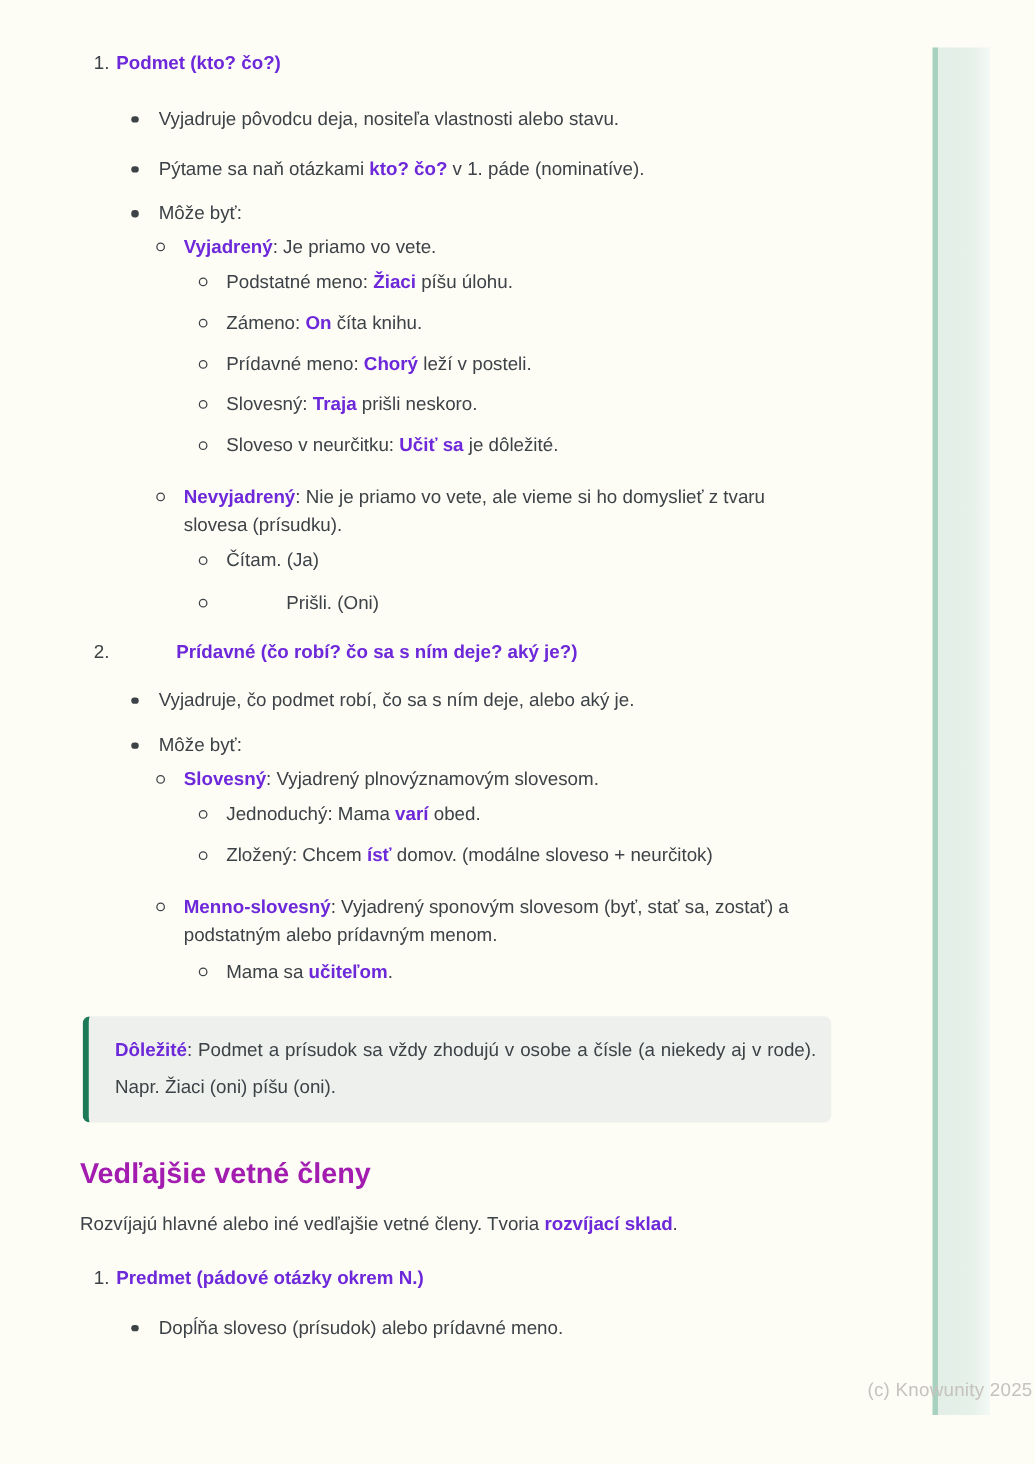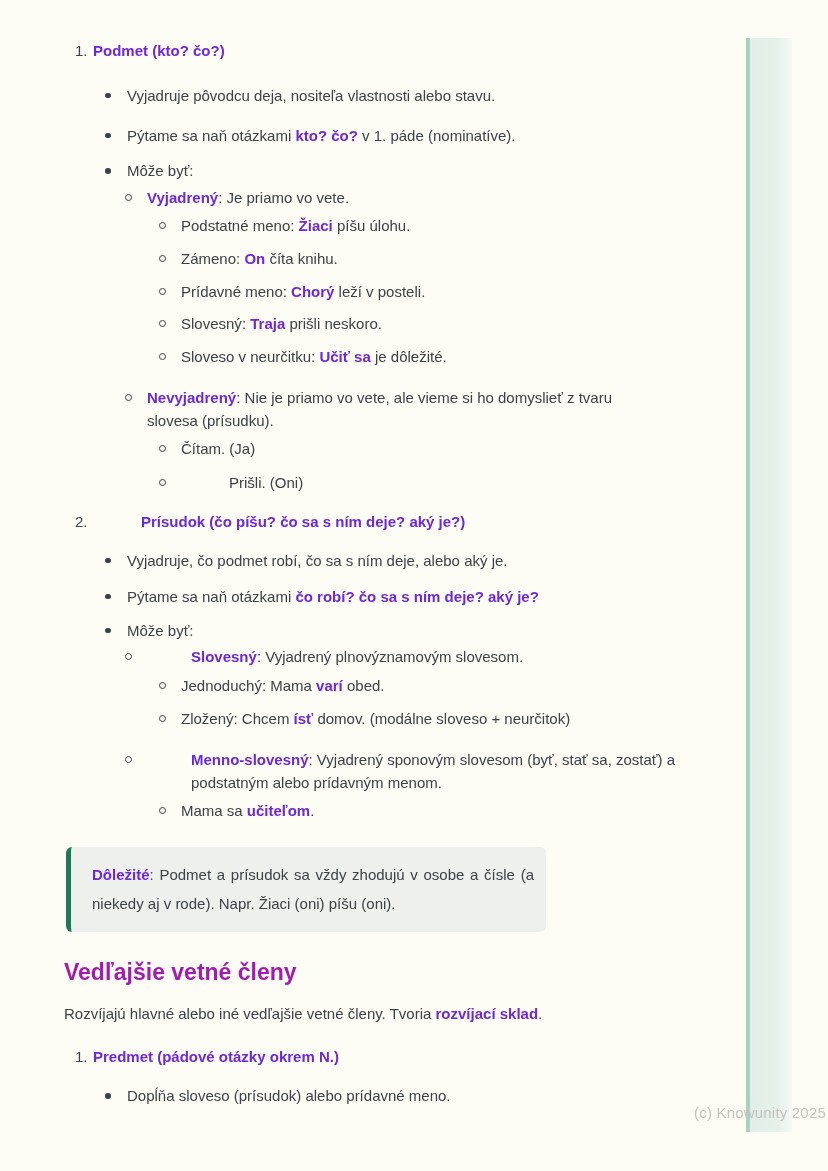--- a/index.html
+++ b/index.html
@@ -36,23 +36,23 @@
     content:"";display:block;width:5px;height:5px;border-radius:50%;
     border:1.6px solid #3d4247;margin-top:7px;box-sizing:content-box;
   }
   .num{color:#3d4247;}
   .w484{max-width:484px;}
   .w503{max-width:503px;}
   
   .mb22{margin-bottom:22px;} .mb18{margin-bottom:18px;} .mb17{margin-bottom:17px;}
   .mb16{margin-bottom:16px;gap:48px;} .mb13{margin-bottom:13px;}
   .mb12{margin-bottom:12px;} .mb11{margin-bottom:11px;} .mb10{margin-bottom:10px;}
-  .mb6{margin-bottom:6px;gap:44px;}   .mb5{margin-bottom:5px;}   .mb4{margin-bottom:4px;}
+  .mb6{margin-bottom:6px;}   .mb5{margin-bottom:5px;}   .mb4{margin-bottom:4px;}
   .callout{
-    margin:24px 0 0 66px;width:480px;box-sizing:border-box;
+    margin:24px 0 0 66px;width:599px;box-sizing:border-box;
     background:#edf0ec;border-left:5px solid #1d7a59;border-radius:6px;
     padding:14px 12px 14px 21px;
     text-align:justify;line-height:1.9;color:#3d4247;
   }
   .section-heading{
     margin:26px 0 0 64px;
     font-size:23px;font-weight:bold;color:#a21caf;line-height:1.25;
   }
   .paragraph{margin:16px 0 0 64px;max-width:580px;}
 </style>
@@ -115,30 +115,26 @@
     <span class="m circ"></span>
     <div class="txt"><span class="i">Čítam.</span><span> (Ja)</span></div>
   </div>
   <div class="row lvl3 mb16">
     <span class="m circ"></span>
     <div class="txt"><span class="i">Prišli.</span><span> (Oni)</span></div>
   </div>
 
   <div class="row lvl0 mb16">
     <span class="m num">2.</span>
-    <div class="txt"><span class="b">Prísudok (čo píšu? čo sa s ním deje? aký je?)</span></div>
+    <div class="txt"><span class="b">Prídavné (čo robí? čo sa s ním deje? aký je?)</span></div>
   </div>
 
   <div class="row lvl1 mb13">
     <span class="m disc"></span>
     <div class="txt w503"><span>Vyjadruje, čo podmet robí, čo sa s ním deje, alebo aký je.</span></div>
-  </div>
-  <div class="row lvl1 mb11">
-    <span class="m disc"></span>
-    <div class="txt w503"><span>Pýtame sa naň otázkami </span><span class="b">čo robí? čo sa s ním deje? aký je?</span></div>
   </div>
   <div class="row lvl1 mb4">
     <span class="m disc"></span>
     <div class="txt w503"><span>Môže byť:</span></div>
   </div>
 
   <div class="row lvl2 mb6">
     <span class="m circ"></span>
     <div class="txt w484"><span class="b">Slovesný</span><span>: Vyjadrený plnovýznamovým slovesom.</span></div>
   </div>

